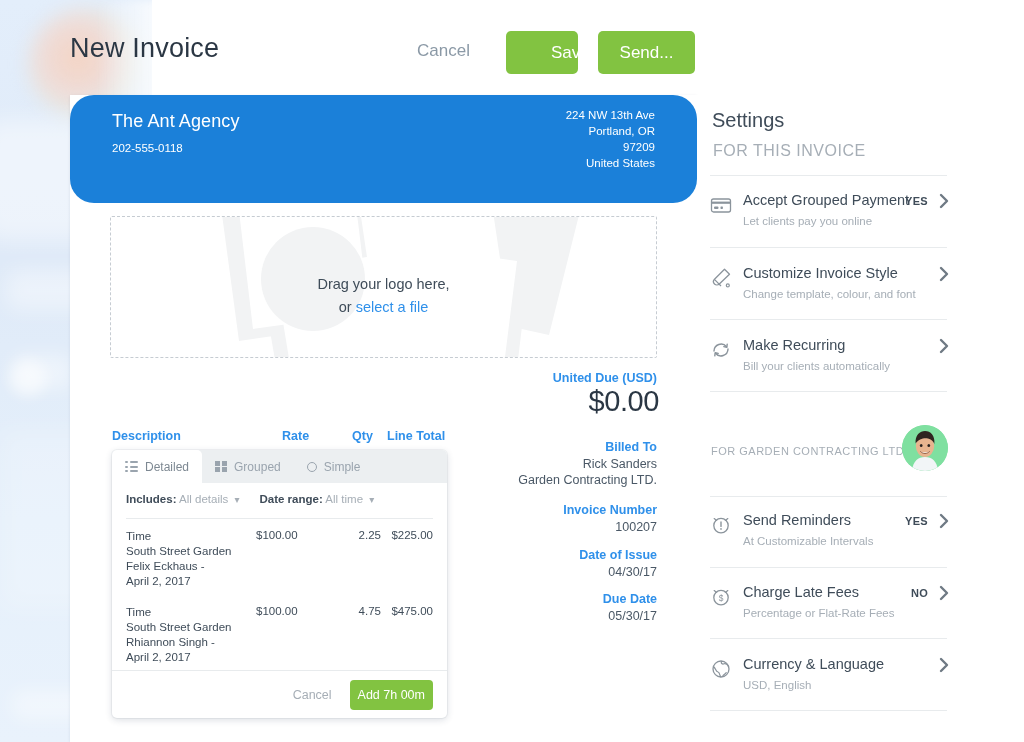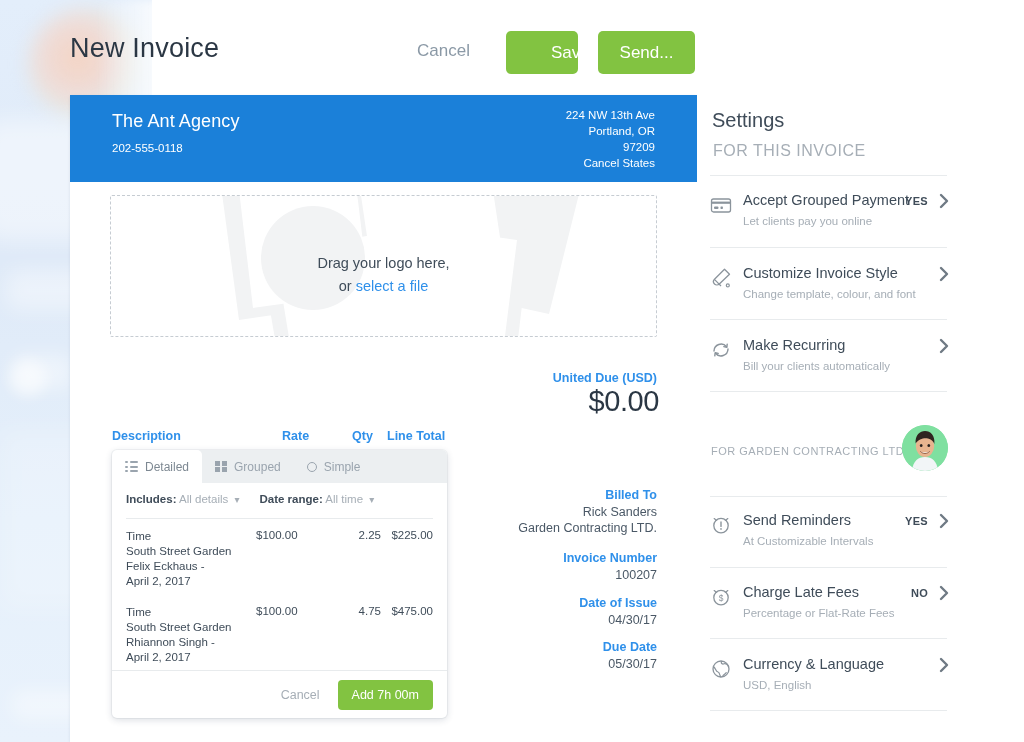--- a/index.html
+++ b/index.html
@@ -71,21 +71,21 @@
   }
   .btn-save { left: 506px; width: 72px; padding-left: 45px; }
   .btn-send { left: 598px; width: 97px; }
 
   
   .invoice-card {
     position: absolute; left: 70px; top: 95px; width: 627px; height: 647px;
     background: #fff; box-shadow: 0 1px 3px rgba(20,40,70,.10);
   }
   .inv-blue-header {
-    position: relative; height: 87px; background: #1b80d9; color: #fff;
+    position: relative; height: 108px; background: #1b80d9; color: #fff; border-radius: 24px;
   }
   .inv-company {
     position: absolute; left: 42px; top: 16px;
     font-size: 18px; font-weight: 400; letter-spacing: .1px;
   }
   .inv-phone { position: absolute; left: 42px; top: 47px; font-size: 11.5px; }
   .inv-address {
     position: absolute; right: 42px; top: 12px; text-align: right;
     font-size: 11.5px; line-height: 16px;
   }
@@ -111,21 +111,21 @@
   
   .amt-label {
     position: absolute; right: 40px; top: 371px; text-align: right;
     font-size: 12.5px; font-weight: bold; color: #2f90ea;
   }
   .amt-value {
     position: absolute; right: 38px; top: 385px; text-align: right;
     font-size: 29px; color: #2b3744; letter-spacing: -.4px;
   }
 
-  .meta-block { position: absolute; right: 40px; text-align: right; margin-top: 48px; }
+  .meta-block { position: absolute; right: 40px; text-align: right; }
   .meta-label { font-size: 12.5px; font-weight: bold; color: #2f90ea; }
   .meta-value { font-size: 12.5px; color: #4a5866; line-height: 16px; margin-top: 2px; }
 
   
   .tbl-head { position: absolute; left: 112px; top: 429px; width: 335px; height: 16px; }
   .th { position: absolute; font-size: 12.5px; font-weight: bold; color: #2f90ea; }
   .th-desc { left: 0; }
   .th-rate { left: 170px; }
   .th-qty  { left: 240px; }
   .th-total{ left: 275px; }
@@ -184,21 +184,21 @@
     position: absolute; left: 0; right: 0; bottom: 0; height: 48px;
     border-top: 1px solid #e8ebed; display: flex; align-items: center;
     justify-content: flex-end; gap: 18px; padding-right: 14px;
   }
   .popup-cancel {
     font-size: 12.5px; color: #a6aeb6; background: none; border: none;
     font-family: inherit; cursor: pointer;
   }
   .popup-add {
     background: #82c341; color: #fff; border: none; border-radius: 4px;
-    font-size: 12.5px; padding: 8px 14px; font-family: inherit; cursor: pointer;
+    font-size: 12.5px; padding: 8px 8px; font-family: inherit; cursor: pointer;
   }
 
   
   .settings { position: absolute; left: 697px; top: 95px; width: 327px; height: 647px; background: #fff; }
   .set-title { position: absolute; left: 15px; top: 14px; font-size: 20px; color: #3f4c59; font-weight: 400; }
   .set-sub { position: absolute; left: 16px; top: 47px; font-size: 16px; color: #a6aeb6; letter-spacing: .5px; }
   .set-divider { position: absolute; left: 13px; width: 237px; height: 1px; background: #e8ebed; }
 
   .set-row { position: absolute; left: 13px; width: 240px; }
   .set-ic { position: absolute; left: 0; top: 2px; width: 22px; height: 22px; }
@@ -238,21 +238,21 @@
 
   <div class="invoice-card">
 
     <div class="inv-blue-header">
       <div class="inv-company">The Ant Agency</div>
       <div class="inv-phone">202-555-0118</div>
       <div class="inv-address">
         <div>224 NW 13th Ave</div>
         <div>Portland, OR</div>
         <div>97209</div>
-        <div>Cancel States</div>
+        <div>United States</div>
       </div>
     </div>
 
     <div class="dropzone-wrap">
       <div class="dropzone">
         <svg class="wm" width="547" height="142" viewBox="0 0 547 142" style="left:0;top:0;">
           <g fill="#f2f3f4">
             <path d="M110 -10 L250 -28 L268 104 L128 124 Z"></path>
             <path d="M232 -20 L392 -40 L414 96 L254 118 Z"></path>
             <path d="M370 -30 L470 -10 L438 118 L338 96 Z"></path>

